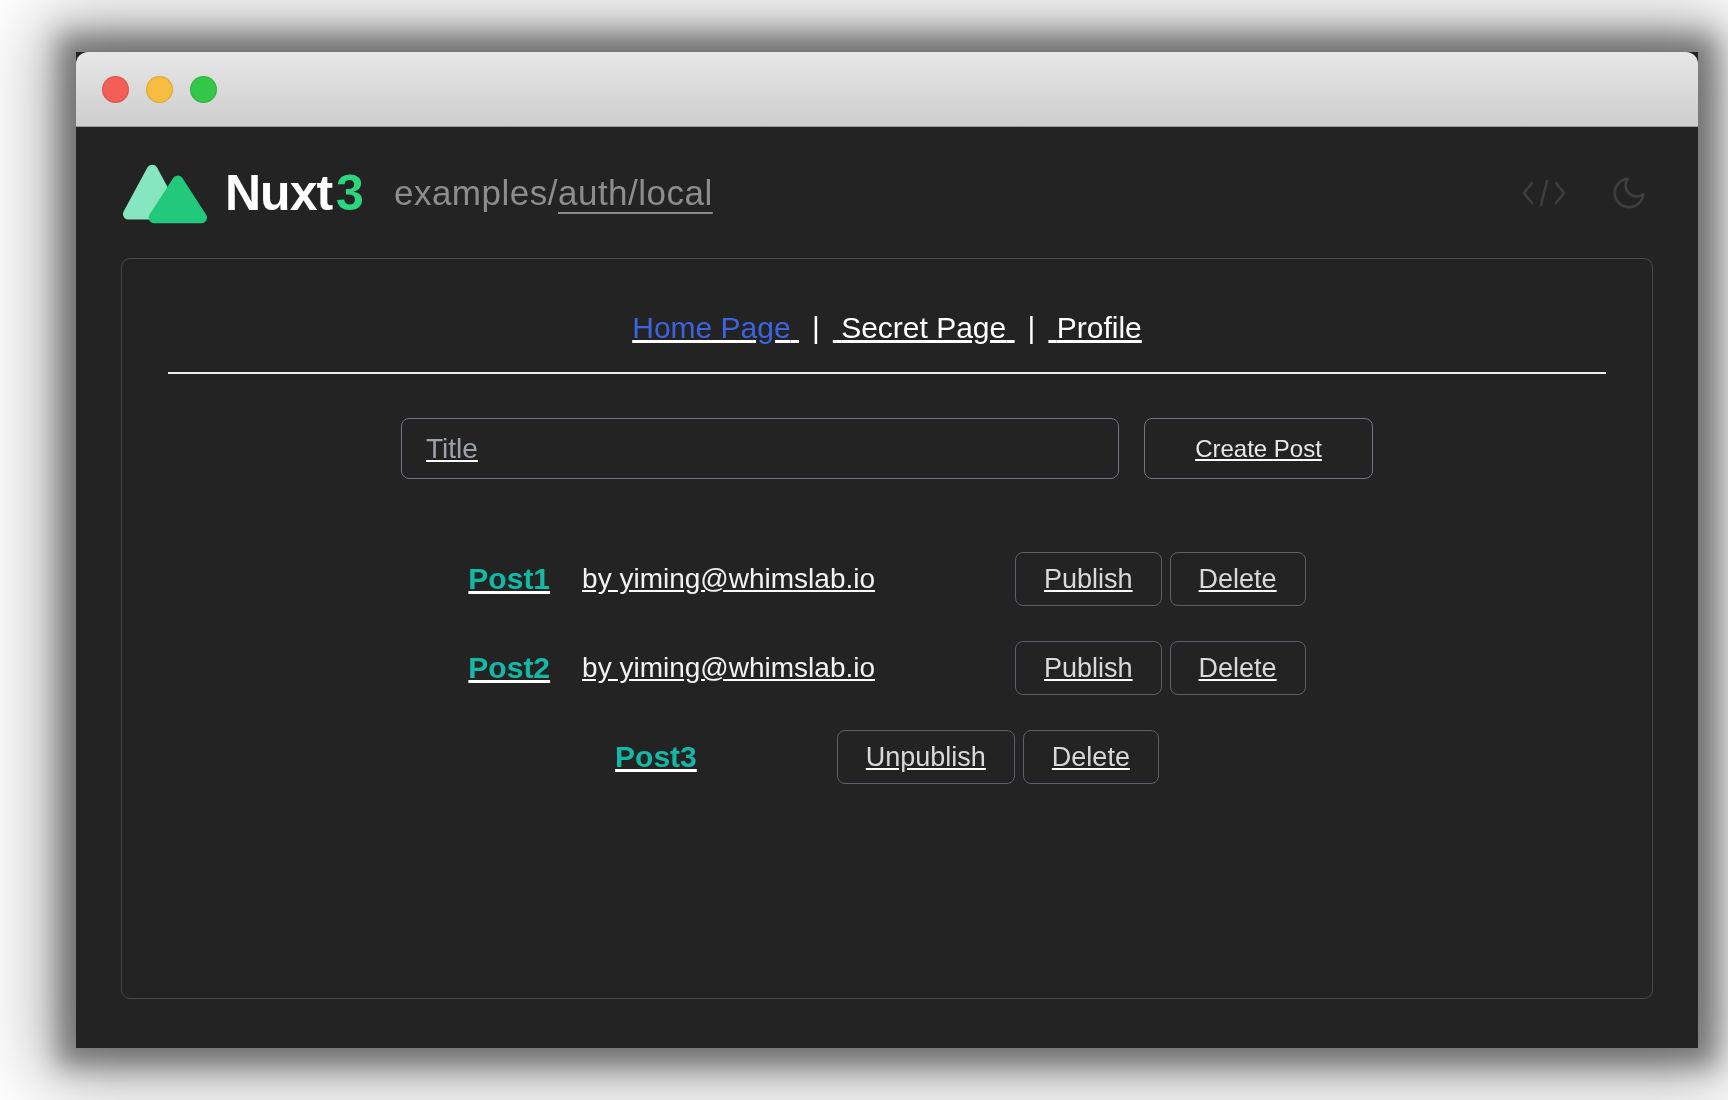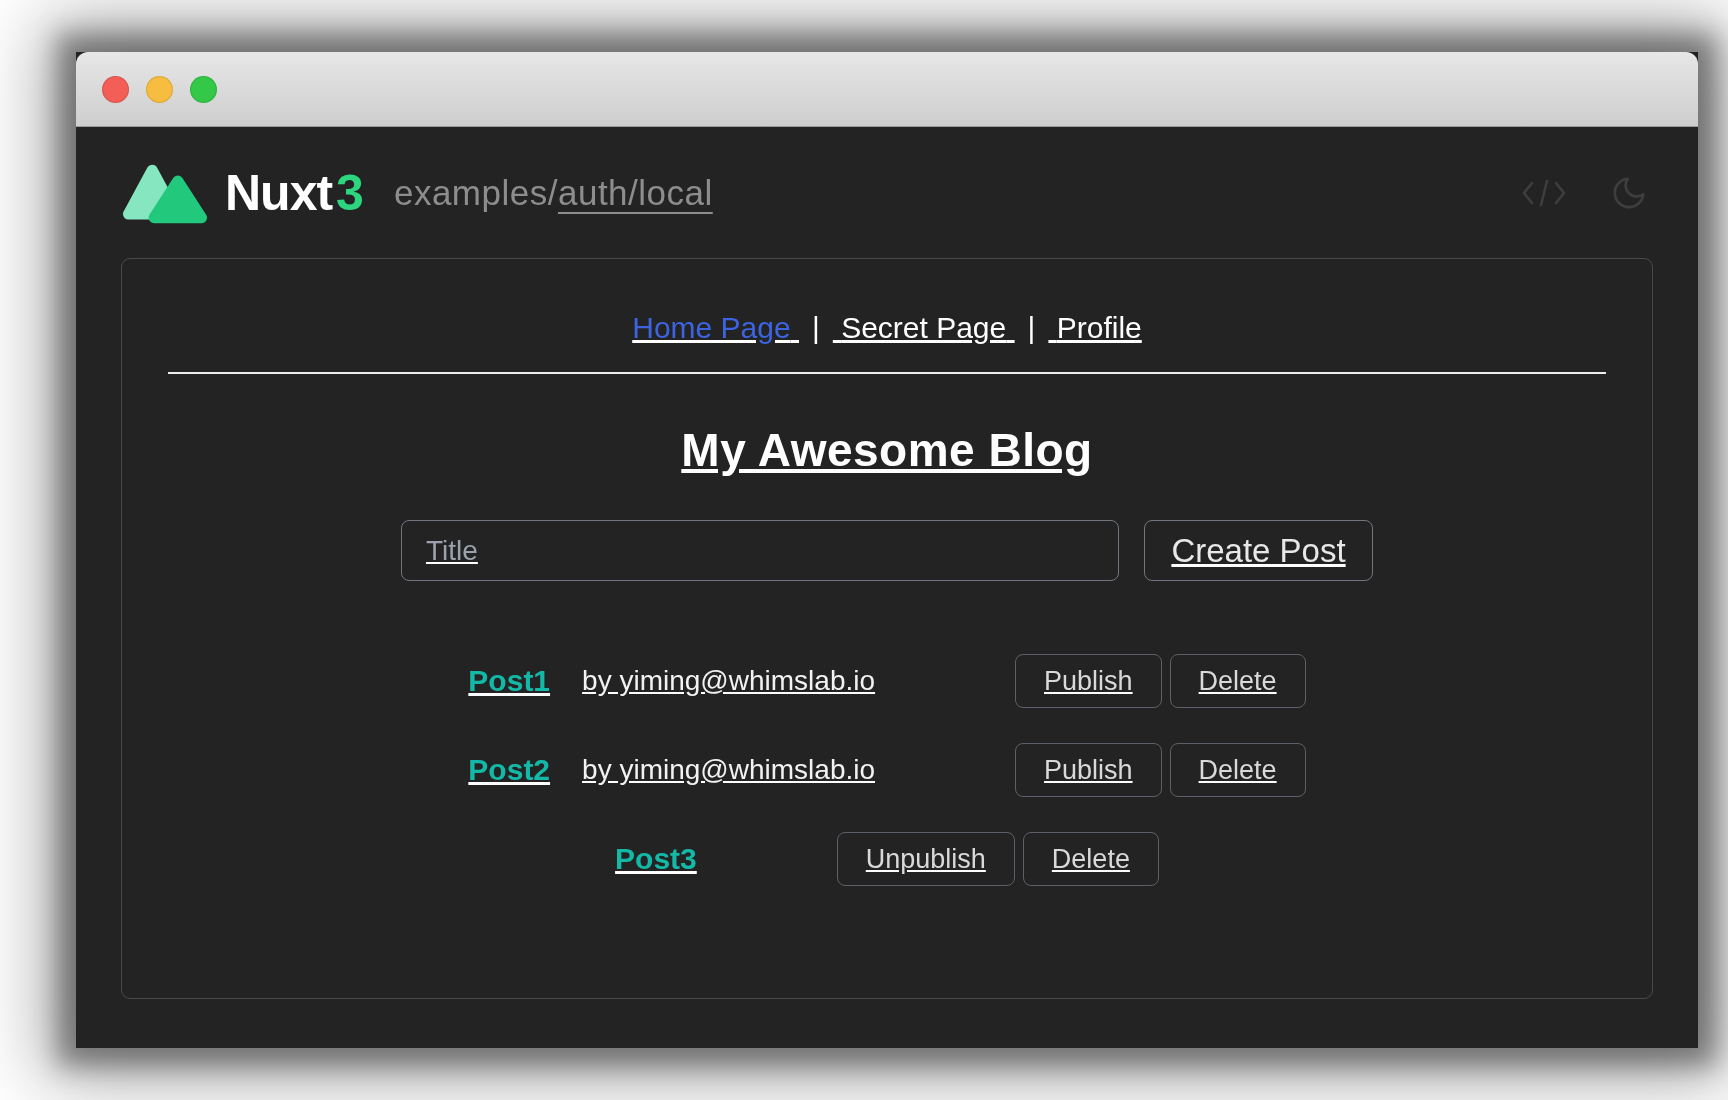--- a/index.html
+++ b/index.html
@@ -84,21 +84,21 @@
     padding:0 24px;
     font-size:28px; color:#dddddd;
     font-family:"Liberation Sans", sans-serif;
     outline:none;
   }
   .title-input::placeholder { color:#9ca2ad; }
   .create-btn {
     width:229px; height:61px;
     background:transparent;
     border:1px solid #70757e; border-radius:8px;
-    color:#e8e8e8; font-size:33px;
+    color:#e8e8e8; font-size:24px;
     font-family:"Liberation Sans", sans-serif;
     cursor:pointer;
   }
 
   .posts { margin-top:73px; display:flex; flex-direction:column; gap:35px; }
   .post-row { display:flex; align-items:center; justify-content:center; height:54px; }
   .post-name { font-size:30px; font-weight:bold; color:#14b8a6; }
   .post-byline { font-size:28px; color:#f2f2f2; margin-left:32px; }
   .post-actions { margin-left:140px; display:flex; gap:8px; }
   .action-btn {
@@ -152,21 +152,20 @@
       <div class="nav">
         <a class="active">Home Page</a>
         <span class="sep">|</span>
         <a>Secret Page</a>
         <span class="sep">|</span>
         <a>Profile</a>
       </div>
 
       <hr class="rule">
 
-      <h1 class="page-title">My Awesome Blog</h1>
 
       <div class="form-row">
         <input class="title-input" type="text" placeholder="Title" style="">
         <button class="create-btn">Create Post</button>
       </div>
 
       <div class="posts">
 
         <div class="post-row">
           <span class="post-name">Post1</span>

